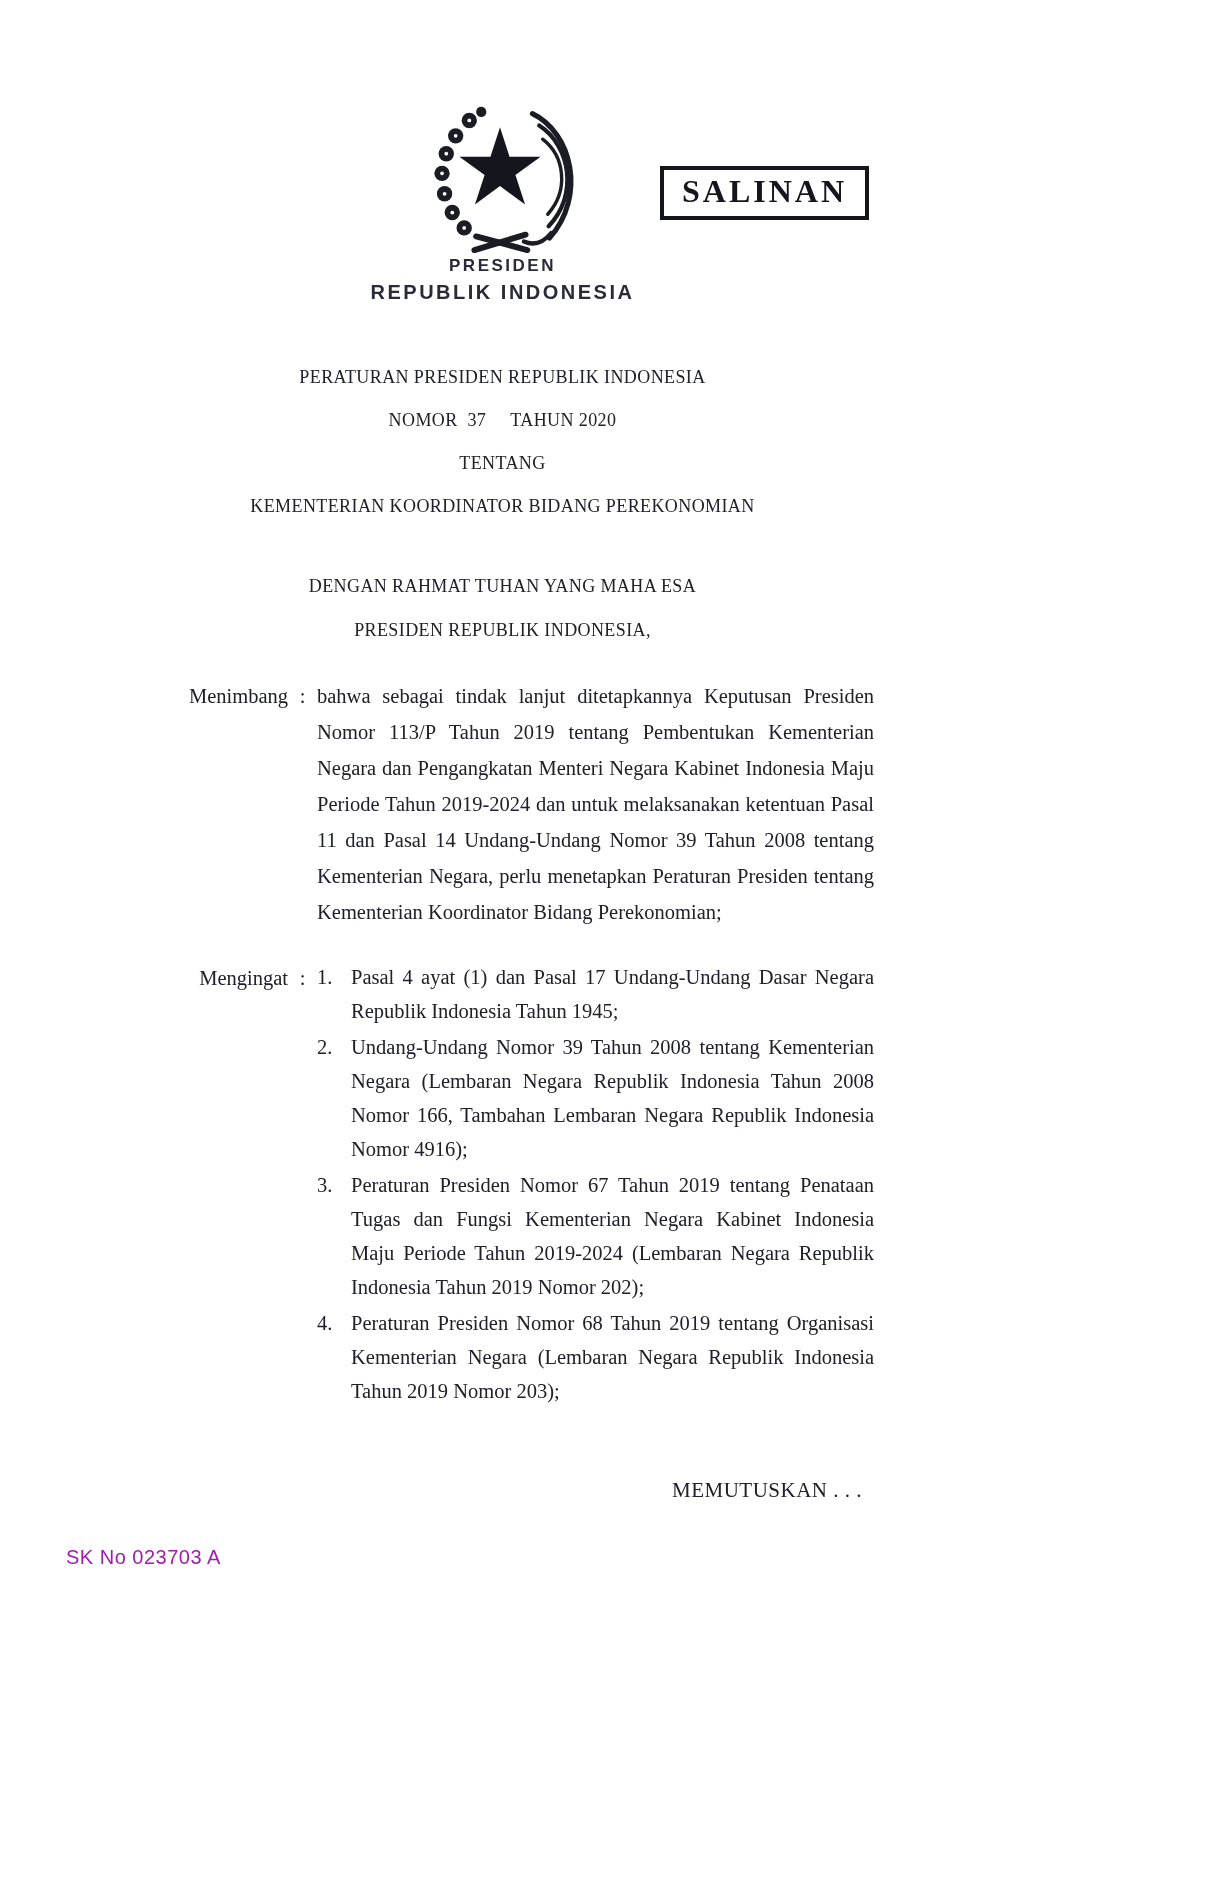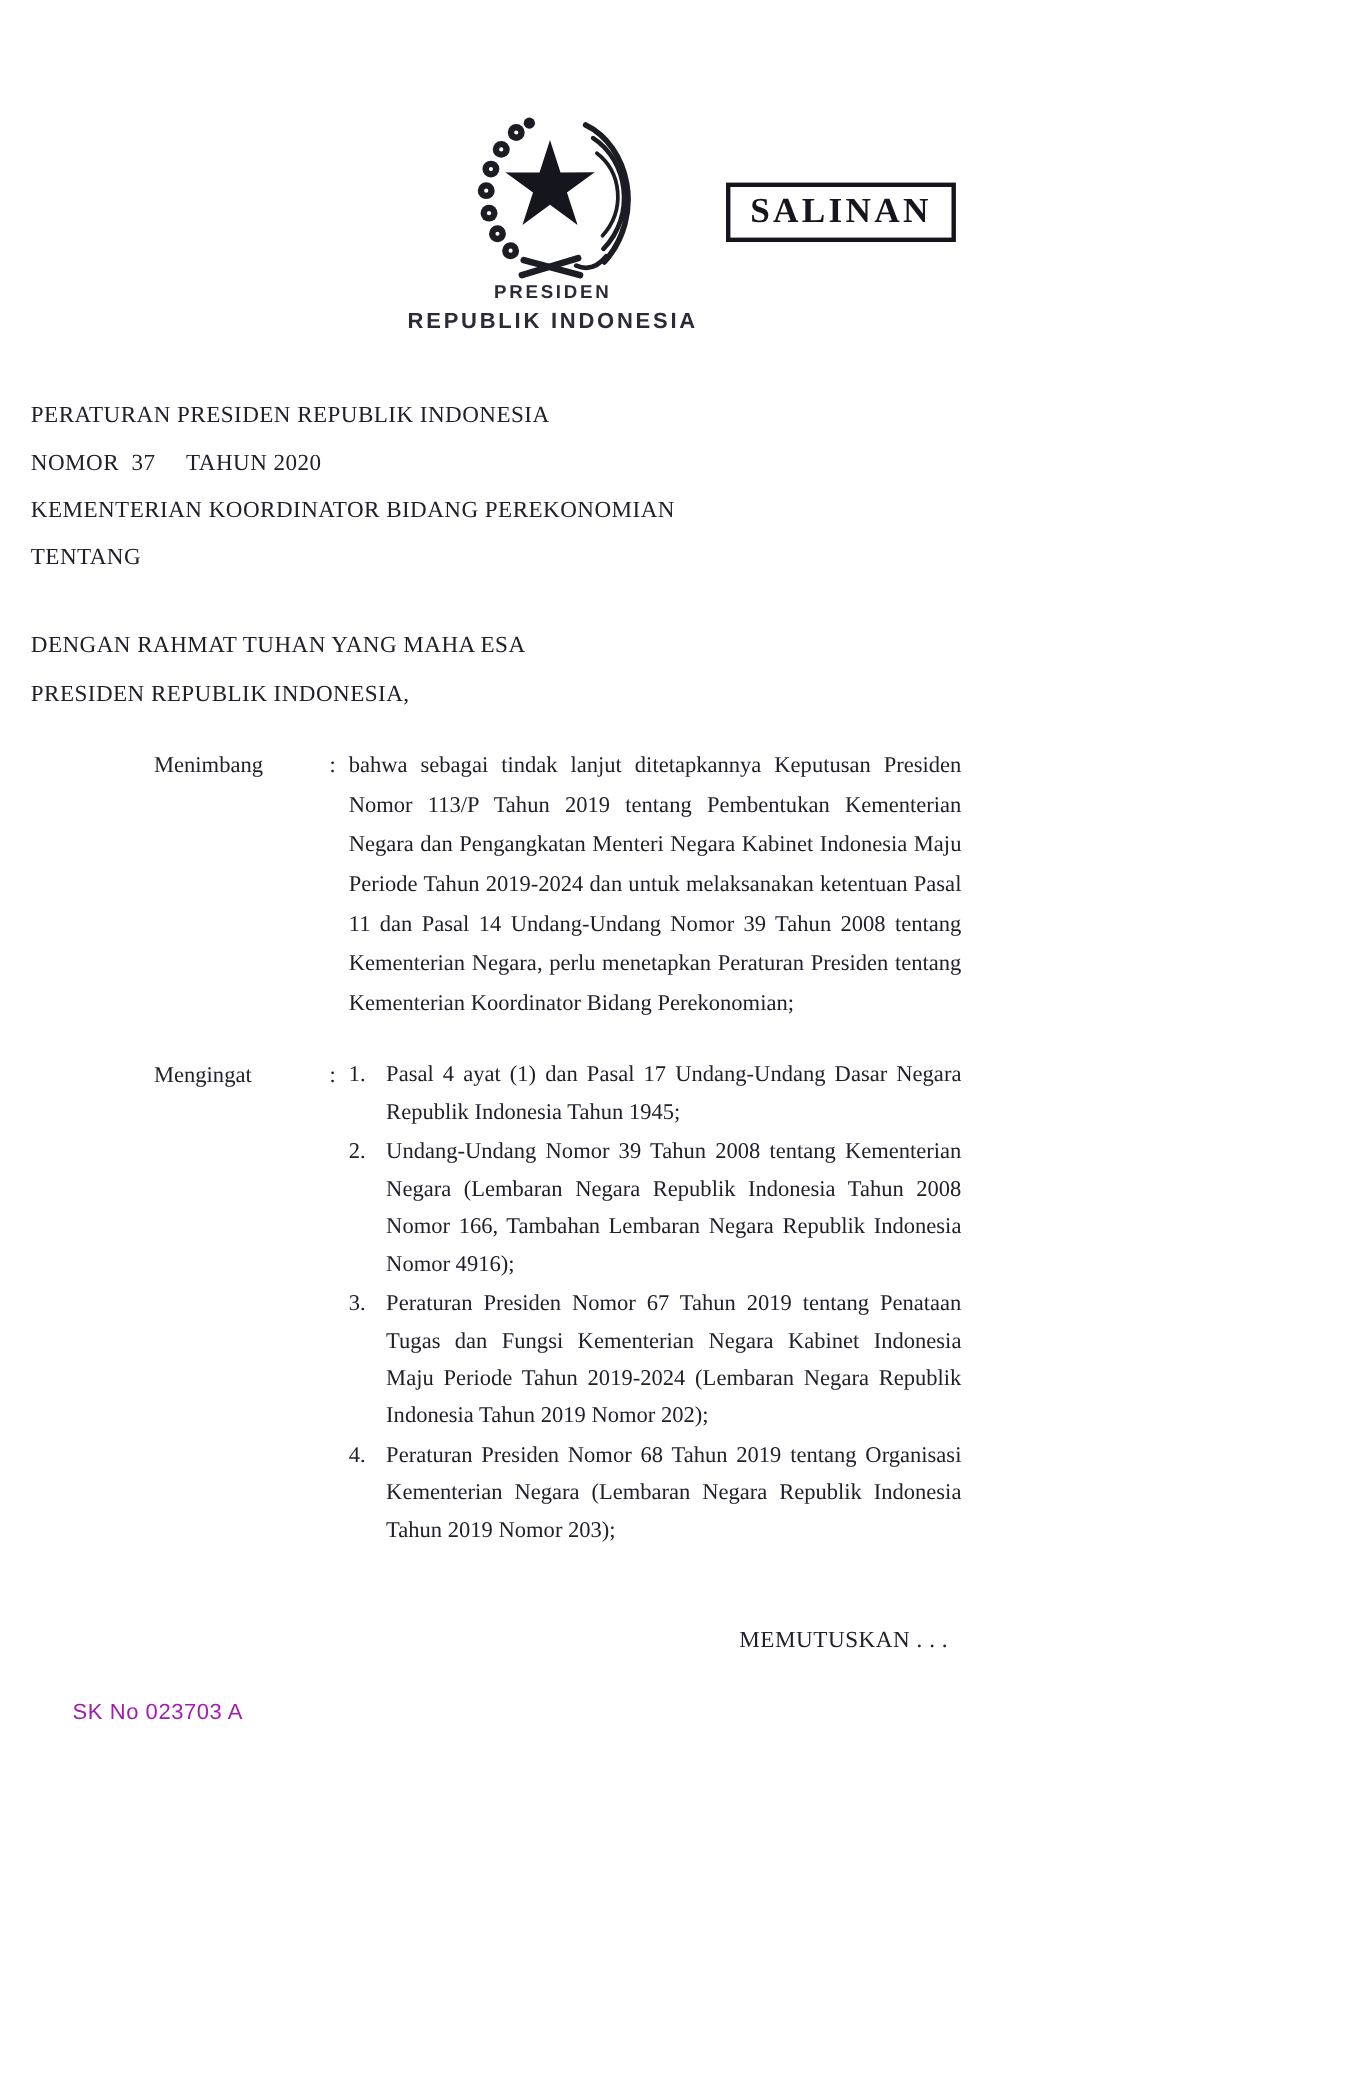--- a/index.html
+++ b/index.html
@@ -58,42 +58,42 @@
     letter-spacing: 2.5px;
     margin-top: 5px;
   }
 
   
   .title-block {
     position: absolute;
     left: 0;
     top: 356px;
     width: 1005px;
-    font-size: 21px;
+    text-align: center;
+    font-size: 18px;
     letter-spacing: 0.4px;
-    margin-left: 28px;
   }
   .title-block .t-line { line-height: 43px; }
   .title-block .t-pre { white-space: pre; }
   .title-block .invocation { margin-top: 36px; line-height: 44px; }
   .title-block .authority { line-height: 44px; }
 
   
   .clauses {
     position: absolute;
     left: 0;
     top: 678px;
     width: 1100px;
     padding-left: 140px;
     box-sizing: content-box;
     font-size: 20.5px;
   }
   .clause { display: flex; align-items: flex-start; }
   .clause + .clause { margin-top: 30px; }
-  .clause-label { width: 148px; flex: 0 0 148px; line-height: 36px; }
+  .clause-label { width: 148px; flex: 0 0 148px; line-height: 36px; text-align: right; }
   .clause-colon { width: 29px; flex: 0 0 29px; text-align: center; line-height: 36px; }
   .clause-body { width: 557px; flex: 0 0 557px; }
   .clause-text {
     text-align: justify;
     line-height: 36px;
   }
   .ordered-item { display: flex; align-items: flex-start; }
   .ordered-item + .ordered-item { margin-top: 2px; }
   .item-number { width: 34px; flex: 0 0 34px; line-height: 34px; }
   .item-text { width: 523px; flex: 0 0 523px; text-align: justify; line-height: 34px; }
@@ -165,22 +165,22 @@
   </div>
 
   <div class="letterhead">
     <div class="lh1">PRESIDEN</div>
     <div class="lh2">REPUBLIK INDONESIA</div>
   </div>
 
   <div class="title-block">
     <div class="t-line">PERATURAN PRESIDEN REPUBLIK INDONESIA</div>
     <div class="t-line t-pre">NOMOR  37     TAHUN 2020</div>
+    <div class="t-line">TENTANG</div>
     <div class="t-line">KEMENTERIAN KOORDINATOR BIDANG PEREKONOMIAN</div>
-    <div class="t-line">TENTANG</div>
     <div class="invocation">DENGAN RAHMAT TUHAN YANG MAHA ESA</div>
     <div class="authority">PRESIDEN REPUBLIK INDONESIA,</div>
   </div>
 
   <div class="clauses">
 
     <div class="clause">
       <div class="clause-label">Menimbang</div>
       <div class="clause-colon">:</div>
       <div class="clause-body">

